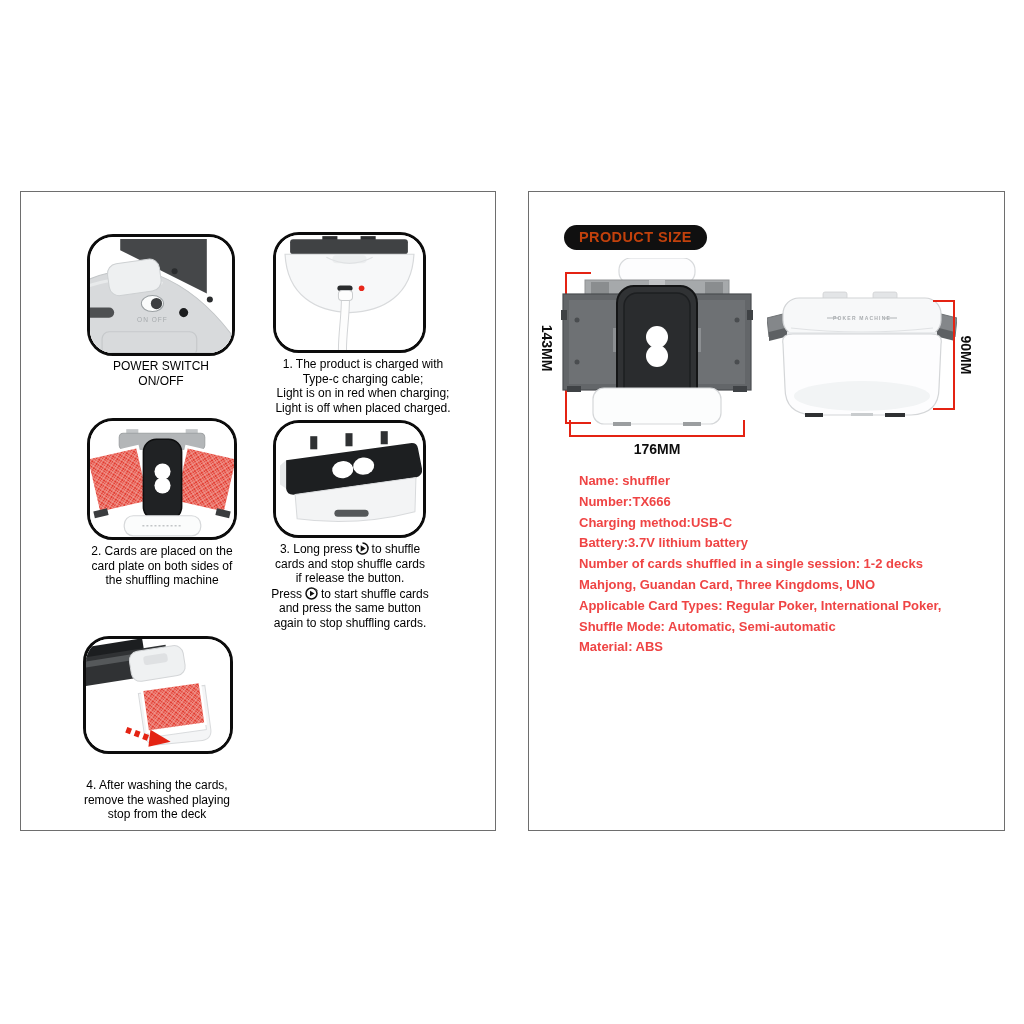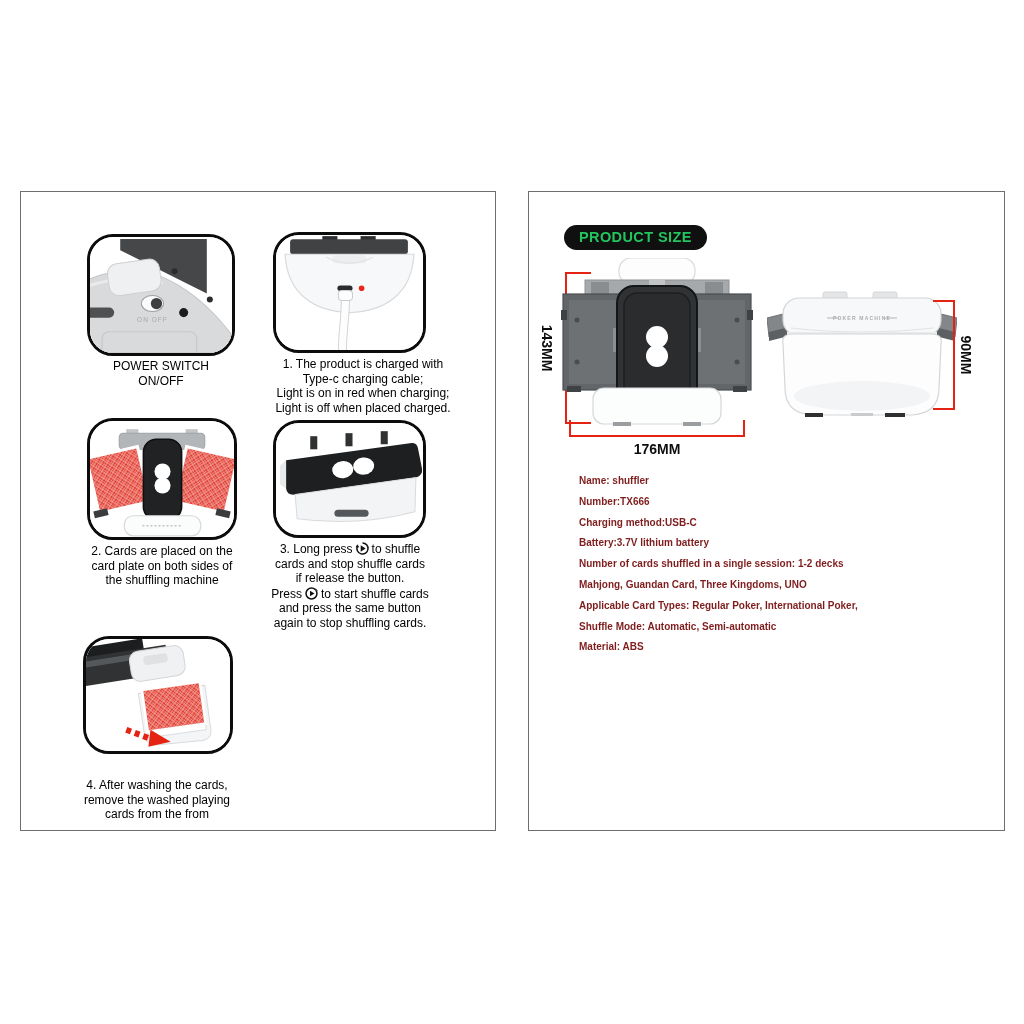--- a/index.html
+++ b/index.html
@@ -16,30 +16,30 @@
     background:#fff;overflow:hidden;box-sizing:border-box;
   }
   .panel svg{display:block;width:100%;height:100%;}
 
   .cap{
     position:absolute;text-align:center;font-size:12px;line-height:14.5px;color:#000000;
   }
   .cap .icon{display:inline-block;width:15px;height:15px;vertical-align:-3px;margin:0 2px;}
 
   .badge{
-    position:absolute;background:#101010;color:#22c55e;font-weight:bold;
+    position:absolute;background:#101010;color:#c2410c;font-weight:bold;
     font-size:14.5px;letter-spacing:.4px;padding:4px 15px 5px;border-radius:14px;
   }
 
   .dim-label{position:absolute;font-weight:bold;font-size:14px;color:#0d0d0d;text-align:center;}
   .rot90{transform:rotate(90deg);}
 
   .bracket{position:absolute;box-sizing:border-box;}
 
-  .specs{position:absolute;font-weight:bold;font-size:10px;color:#7f1d1d;}
+  .specs{position:absolute;font-weight:bold;font-size:13px;color:#ef4444;}
   .spec-line{height:20.8px;line-height:20.8px;white-space:nowrap;}
 
   .diagram{position:absolute;}
   .diagram svg{display:block;width:100%;height:100%;}
 </style>
 </head>
 <body>
 
 <div class="sheet" id="sheet-left">
 
@@ -190,21 +190,21 @@
       </g>
       <g>
         <path d="M40,90 L64,99" stroke="#e42313" stroke-width="6" stroke-dasharray="5 4"></path>
         <polygon points="64,90 84,102 62,107" fill="#e42313"></polygon>
       </g>
     </svg>
   </div>
   <div class="cap" style="left:26px;top:566px;width:220px;margin-top:20px;">
     <div>4. After washing the cards,</div>
     <div>remove the washed playing</div>
-    <div>cards from the from</div>
+    <div>stop from the deck</div>
   </div>
 
 </div>
 
 <div class="sheet" id="sheet-right">
 
   <div class="badge" style="left:35px;top:33px;">PRODUCT SIZE</div>
 
   <div class="bracket" style="left:36px;top:80px;width:26px;height:152px;border-left:2px solid #e42313;border-top:2px solid #e42313;border-bottom:2px solid #e42313;"></div>
   <div class="dim-label rot90" style="left:-14px;top:148px;width:64px;">143MM</div>

